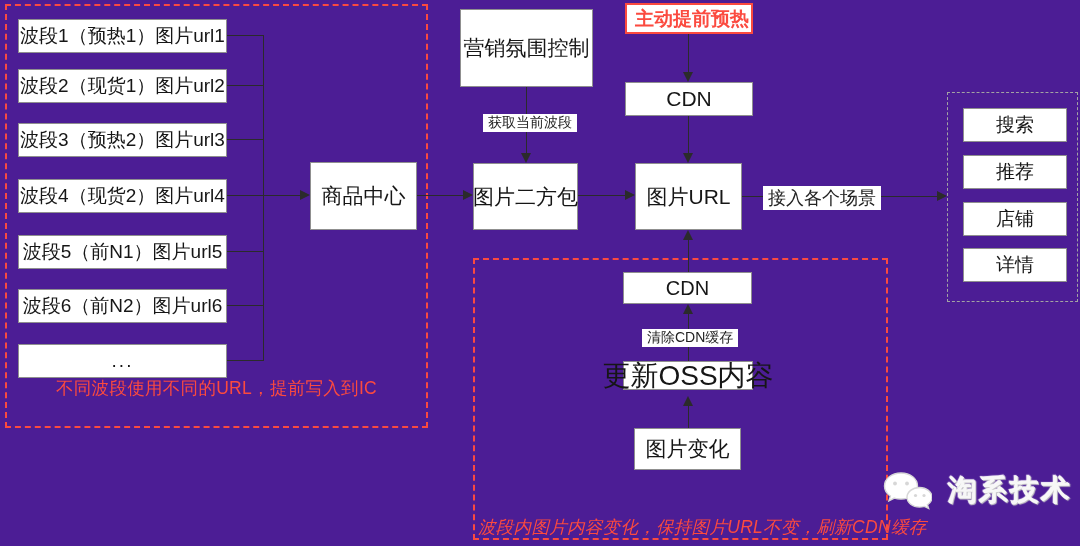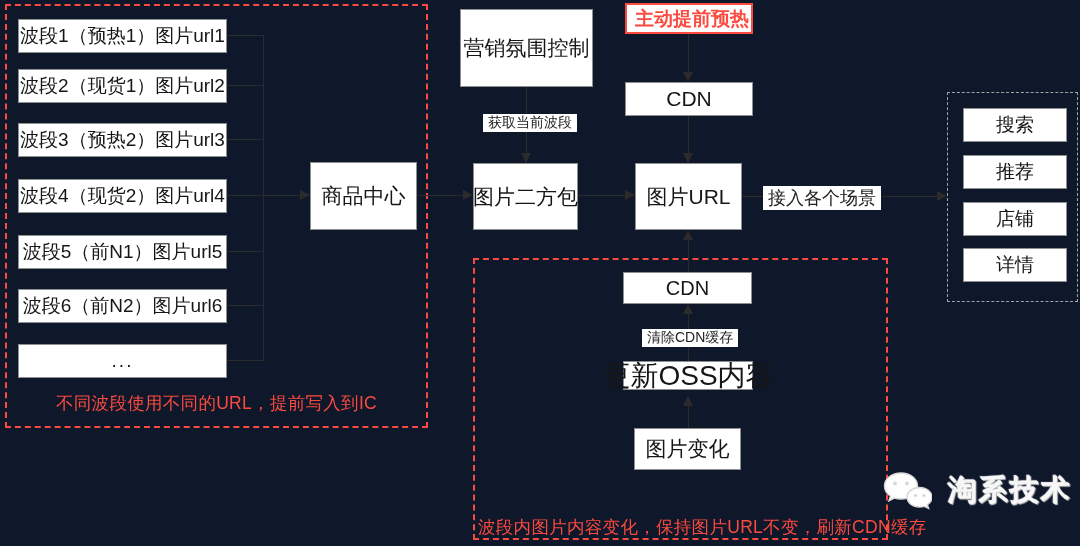--- a/index.html
+++ b/index.html
@@ -3,21 +3,21 @@
 <meta charset="utf-8">
 <style>
   :root{
     --accent_red:#fb4a3f;
     --box_border:#8f8f8f;
     --line:#2b2b2b;
     --panel_dash:#a3a3a3;
   }
   html,body{margin:0;padding:0;background:#fff;}
   body{font-family:"Liberation Sans","DejaVu Sans",sans-serif;}
-  #canvas{position:relative;width:1080px;height:546px;background:#0f172a;overflow:hidden;}
+  #canvas{position:relative;width:1080px;height:546px;background:#4c1d95;overflow:hidden;}
   .node{
     position:absolute;box-sizing:border-box;background:#fff;
     border:1.5px solid var(--box_border);
     display:flex;align-items:center;justify-content:center;
     color:#161616;white-space:nowrap;
   }
   .panel{position:absolute;box-sizing:border-box;background:transparent;}
   .panel.red{border:2.5px dashed var(--accent_red);}
   .panel.gray{border:1.5px dashed var(--panel_dash);}
   .hline{position:absolute;height:0;border-top:1.5px solid var(--line);}
@@ -51,21 +51,21 @@
   <div class="panel red" style="left:5px;top:4px;width:423px;height:424px;"></div>
 
   <div class="node" style="left:18px;top:19px;width:209px;height:34px;font-size:19px;">波段1（预热1）图片url1</div>
   <div class="node" style="left:18px;top:69px;width:209px;height:34px;font-size:19px;">波段2（现货1）图片url2</div>
   <div class="node" style="left:18px;top:123px;width:209px;height:34px;font-size:19px;">波段3（预热2）图片url3</div>
   <div class="node" style="left:18px;top:179px;width:209px;height:34px;font-size:19px;">波段4（现货2）图片url4</div>
   <div class="node" style="left:18px;top:235px;width:209px;height:34px;font-size:19px;">波段5（前N1）图片url5</div>
   <div class="node" style="left:18px;top:289px;width:209px;height:34px;font-size:19px;">波段6（前N2）图片url6</div>
   <div class="node" style="left:18px;top:344px;width:209px;height:34px;font-size:19px;letter-spacing:2px;">...</div>
 
-  <div class="caption" style="left:15px;top:391px;width:403px;">不同波段使用不同的URL，提前写入到IC</div>
+  <div class="caption" style="left:15px;top:376px;width:403px;">不同波段使用不同的URL，提前写入到IC</div>
 
   <div class="vline" style="left:263px;top:35px;height:326px;"></div>
   <div class="hline" style="left:227px;top:35px;width:36px;"></div>
   <div class="hline" style="left:227px;top:85px;width:36px;"></div>
   <div class="hline" style="left:227px;top:139px;width:36px;"></div>
   <div class="hline" style="left:227px;top:195px;width:36px;"></div>
   <div class="hline" style="left:227px;top:251px;width:36px;"></div>
   <div class="hline" style="left:227px;top:305px;width:36px;"></div>
   <div class="hline" style="left:227px;top:360px;width:36px;"></div>
 
@@ -118,21 +118,21 @@
   <div class="ah ah-u" style="left:683px;top:304px;"></div>
   <div class="edge-label" style="left:642px;top:329px;">清除CDN缓存</div>
 
   <div class="node" style="left:623px;top:361px;width:130px;height:29px;font-size:28px;">更新OSS内容</div>
 
   <div class="vline" style="left:688px;top:405px;height:23px;"></div>
   <div class="ah ah-u" style="left:683px;top:396px;"></div>
 
   <div class="node" style="left:634px;top:428px;width:107px;height:42px;font-size:21px;">图片变化</div>
 
-  <div class="caption" style="left:478px;top:515px;width:405px;">波段内图片内容变化，保持图片URL不变，刷新CDN缓存</div>
+  <div class="caption" style="left:478px;top:515px;width:405px;font-style:italic;">波段内图片内容变化，保持图片URL不变，刷新CDN缓存</div>
 
   <div id="watermark">
     <span style="display:inline-flex;">
       <svg width="50" height="42" viewBox="0 0 50 42">
         <g fill="#ffffff" stroke="#d7d7d7" stroke-width="1.4">
           <path d="M19 3 C9.6 3 2.5 8.8 2.5 16 c0 4.1 2.3 7.7 5.9 10.1 l-1.5 4.8 5.4-2.8 c2.1 0.6 4.4 0.9 6.7 0.9 9.4 0 16.5-5.8 16.5-13 S28.4 3 19 3 Z"></path>
           <path d="M37.5 17.5 c-7 0-12.5 4.4-12.5 9.8 0 5.4 5.5 9.8 12.5 9.8 1.7 0 3.4-0.3 4.9-0.7 l4.2 2.1-1.2-3.7 c2.8-1.8 4.6-4.5 4.6-7.5 0-5.4-5.5-9.8-12.5-9.8 Z"></path>
         </g>
         <g fill="#d7d7d7">
           <circle cx="13" cy="13.5" r="1.9"></circle>

